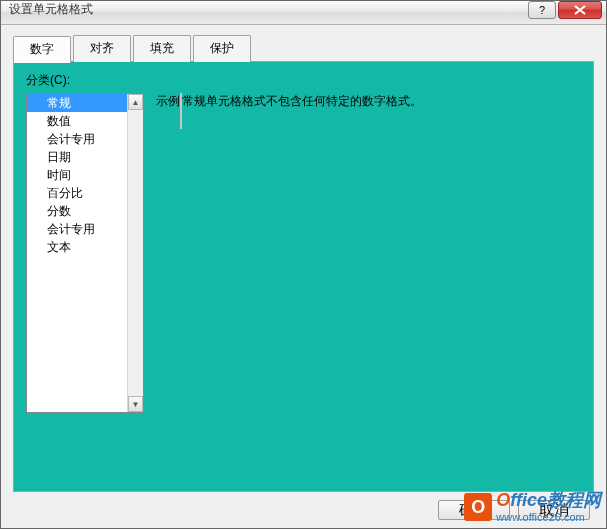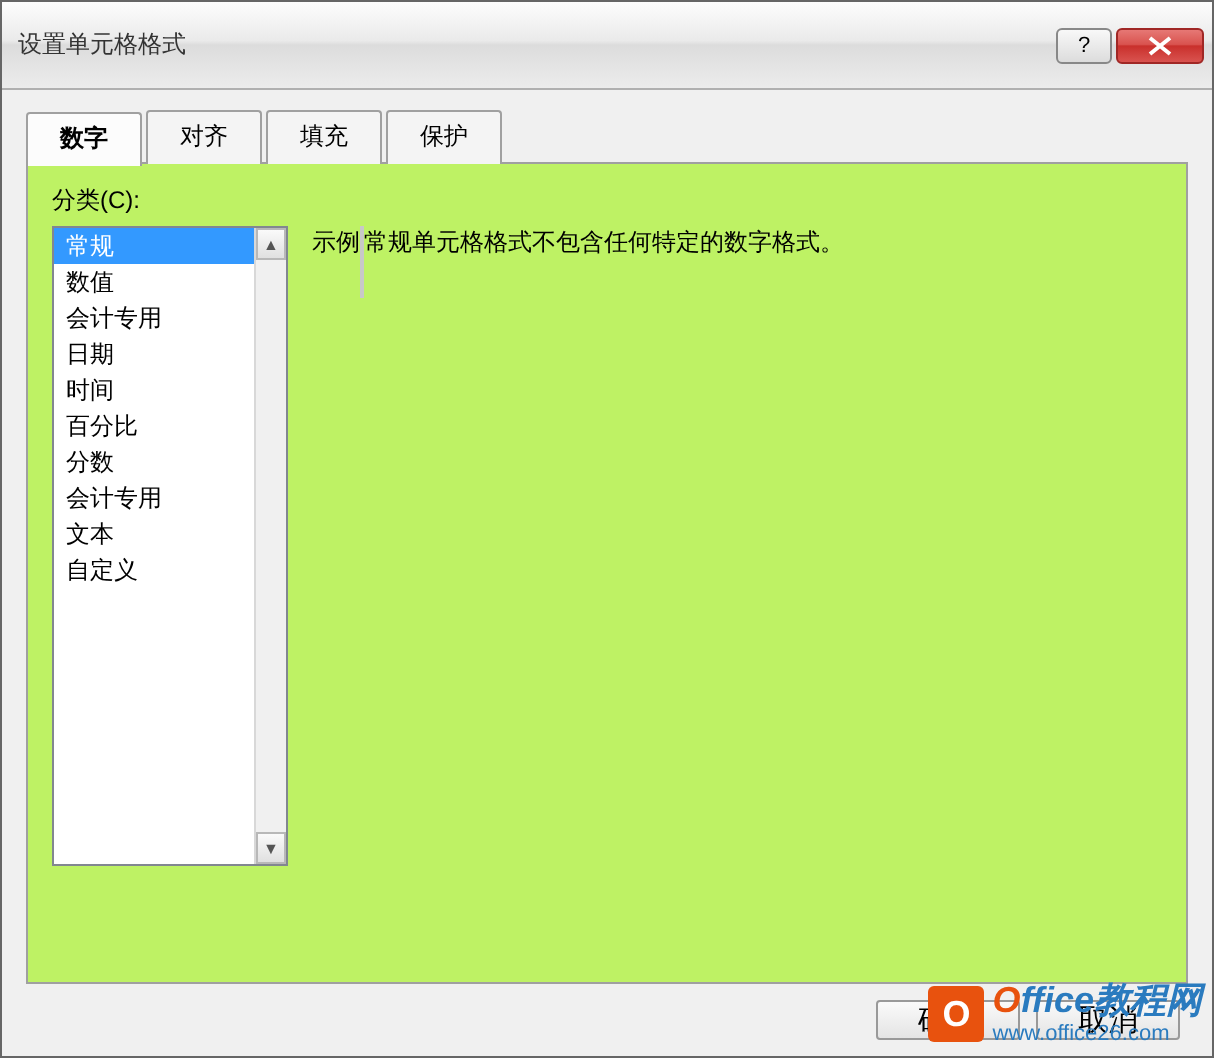--- a/index.html
+++ b/index.html
@@ -14,25 +14,25 @@
     }
     .window {
       width: 607px;
       height: 529px;
       border: 1px solid #666;
       display: flex;
       flex-direction: column;
       background: #f0f0f0;
     }
     .titlebar {
-      height: 44px;
+      height: 24px;
       background: linear-gradient(to bottom, #fdfdfd 0%, #eaeaea 45%, #dcdcdc 50%, #ececec 100%);
       border-bottom: 1px solid #b0b0b0;
       display: flex;
-      align-items: center;
+      align-items: flex-start;
       padding: 0 4px 0 8px;
     }
     .titlebar .title {
       flex: 1;
       color: #333;
       font-size: 12px;
     }
     .titlebar .win-buttons {
       display: flex;
       gap: 2px;
@@ -78,26 +78,25 @@
       margin-right: 2px;
       cursor: pointer;
       border-radius: 2px 2px 0 0;
       font-size: 12px;
     }
     .tab.active {
       background: #fcfcfc;
       position: relative;
       top: 1px;
       padding-bottom: 5px;
-      font-weight: bold;
     }
     .tab-panel {
       flex: 1;
       border: 1px solid #a0a0a0;
-      background: #bef264;
+      background: #14b8a6;
       margin-top: -1px;
       padding: 10px 12px;
       display: flex;
       flex-direction: column;
     }
     .category-label {
       margin-bottom: 4px;
       font-size: 12px;
     }
     .panel-body {
@@ -111,21 +110,21 @@
       border: 1px solid #828790;
       background: #fff;
       position: relative;
       display: flex;
     }
     .listbox {
       flex: 1;
       overflow: hidden;
     }
     .list-item {
-      padding: 1px 6px;
+      padding: 1px 20px;
       font-size: 12px;
       cursor: pointer;
       line-height: 16px;
     }
     .list-item.selected {
       background: #3399ff;
       color: #fff;
     }
     .scrollbar {
       width: 16px;
@@ -255,21 +254,20 @@
           <div class="listbox">
             <div class="list-item selected">常规</div>
             <div class="list-item">数值</div>
             <div class="list-item">会计专用</div>
             <div class="list-item">日期</div>
             <div class="list-item">时间</div>
             <div class="list-item">百分比</div>
             <div class="list-item">分数</div>
             <div class="list-item">会计专用</div>
             <div class="list-item">文本</div>
-            <div class="list-item">自定义</div>
           </div>
           <div class="scrollbar">
             <div class="scroll-arrow">▲</div>
             <div class="scroll-track"></div>
             <div class="scroll-arrow">▼</div>
           </div>
         </div>
 
         <div class="right-panel">
           <div class="sample-label">示例</div>

